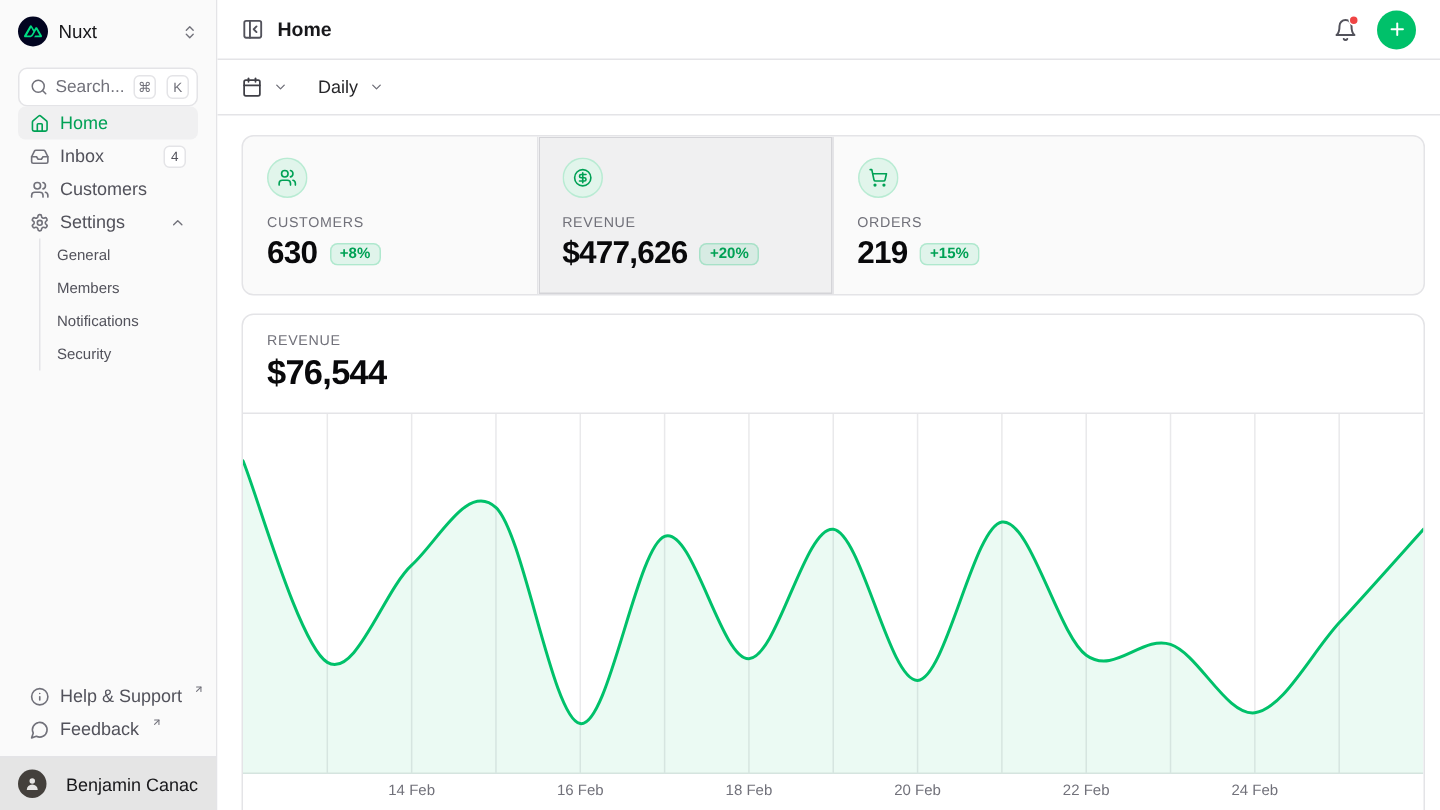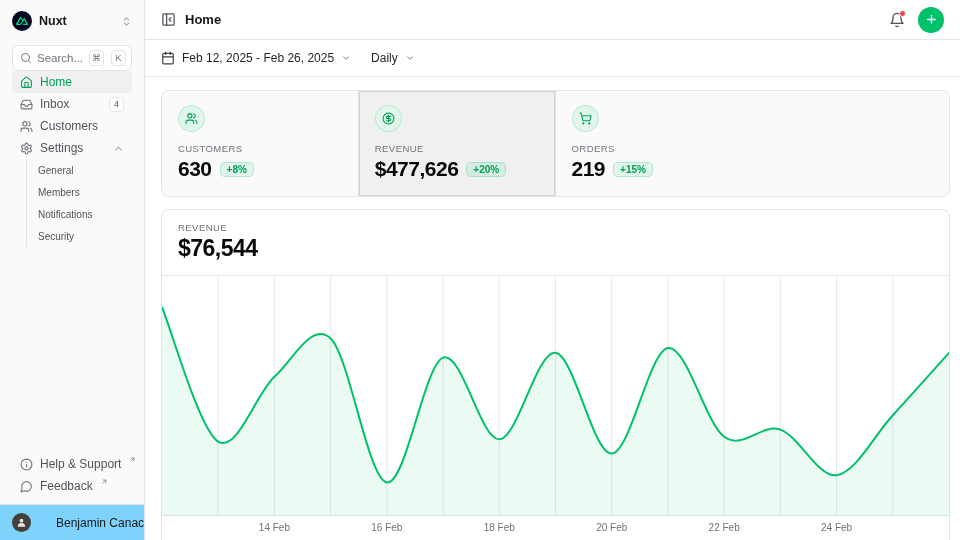--- a/index.html
+++ b/index.html
@@ -13,21 +13,21 @@
 
   
   .sidebar {
     width:145px; min-width:145px; height:100%;
     background:#FAFAFA; border-right:1px solid #E4E4E7;
     display:flex; flex-direction:column;
     padding:10px 12px 0;
   }
   .logo-row { display:flex; align-items:center; gap:7px; height:22px; margin-bottom:13px; cursor:pointer; }
   .logo-circle { width:20px; height:20px; border-radius:50%; background:#020420; display:flex; align-items:center; justify-content:center; }
-  .brand { font-size:12.5px; font-weight:700; color:#18181B; }
+  .brand { font-size:12.5px; font-weight:400; color:#18181B; }
   .logo-row .expander { margin-left:auto; color:#71717A; display:flex; }
 
   .search-box {
     display:flex; align-items:center; gap:5px; height:26px;
     border:1px solid #E4E4E7; border-radius:6px; background:#FFFFFF;
     padding:0 5px 0 7px; margin-bottom:0; cursor:text;
   }
   .search-box .sicon { color:#71717A; display:flex; }
   .search-input {
     flex:1; min-width:0; border:0; outline:0; background:transparent;
@@ -60,21 +60,21 @@
   .sub-list { margin:0 0 0 14px; border-left:1px solid #E4E4E7; display:flex; flex-direction:column; }
   .sub-item {
     height:22px; display:flex; align-items:center; padding-left:11px;
     font-size:10px; font-weight:500; color:#52525B; cursor:pointer; white-space:nowrap;
   }
 
   .sidebar-spacer { flex:1; }
   .foot-item sup { display:flex; align-self:flex-start; margin:3px 0 0 1px; color:#71717A; }
   .user-row {
     border-top:1px solid #E4E4E7; margin:7px -12px 0; padding:8px 12px;
-    display:flex; align-items:center; gap:25px; cursor:pointer; background:#7dd3fc;
+    display:flex; align-items:center; gap:13px; cursor:pointer; background:#e5e5e5;
   }
   .avatar { width:19px; height:19px; border-radius:50%; background:#44403C; color:#E7E5E4; display:flex; align-items:center; justify-content:center; overflow:hidden; flex:none; }
   .user-name { font-size:12px; font-weight:500; color:#18181B; white-space:nowrap; }
   .user-row .expander { margin-left:auto; color:#71717A; display:flex; }
 
   
   .main { flex:1; min-width:0; display:flex; flex-direction:column; background:#fff; }
   .header { height:40px; min-height:40px; border-bottom:1px solid #E4E4E7; display:flex; align-items:center; gap:9px; padding:0 16px; }
   .icon-btn { display:flex; align-items:center; justify-content:center; color:#52525B; background:none; border:none; cursor:pointer; padding:0; }
   .page-title { font-size:13px; font-weight:700; color:#18181B; }
@@ -287,21 +287,20 @@
   <div class="toolbar">
     <button class="toolbar-btn">
       <span class="cal">
         <svg width="14" height="14" viewBox="0 0 24 24" fill="none" stroke="currentColor" stroke-width="2" stroke-linecap="round" stroke-linejoin="round">
             <path d="M8 2v4"></path>
             <path d="M16 2v4"></path>
             <rect width="18" height="18" x="3" y="4" rx="2"></rect>
             <path d="M3 10h18"></path>
           </svg>
       </span>
-      <span>Feb 12, 2025 - Feb 26, 2025</span>
       <span class="dchev">
         <svg width="10" height="10" viewBox="0 0 24 24" fill="none" stroke="currentColor" stroke-width="2.2" stroke-linecap="round" stroke-linejoin="round">
             <path d="m6 9 6 6 6-6"></path>
           </svg>
       </span>
     </button>
     <button class="toolbar-btn">
       <span>Daily</span>
       <span class="dchev">
         <svg width="10" height="10" viewBox="0 0 24 24" fill="none" stroke="currentColor" stroke-width="2.2" stroke-linecap="round" stroke-linejoin="round">

